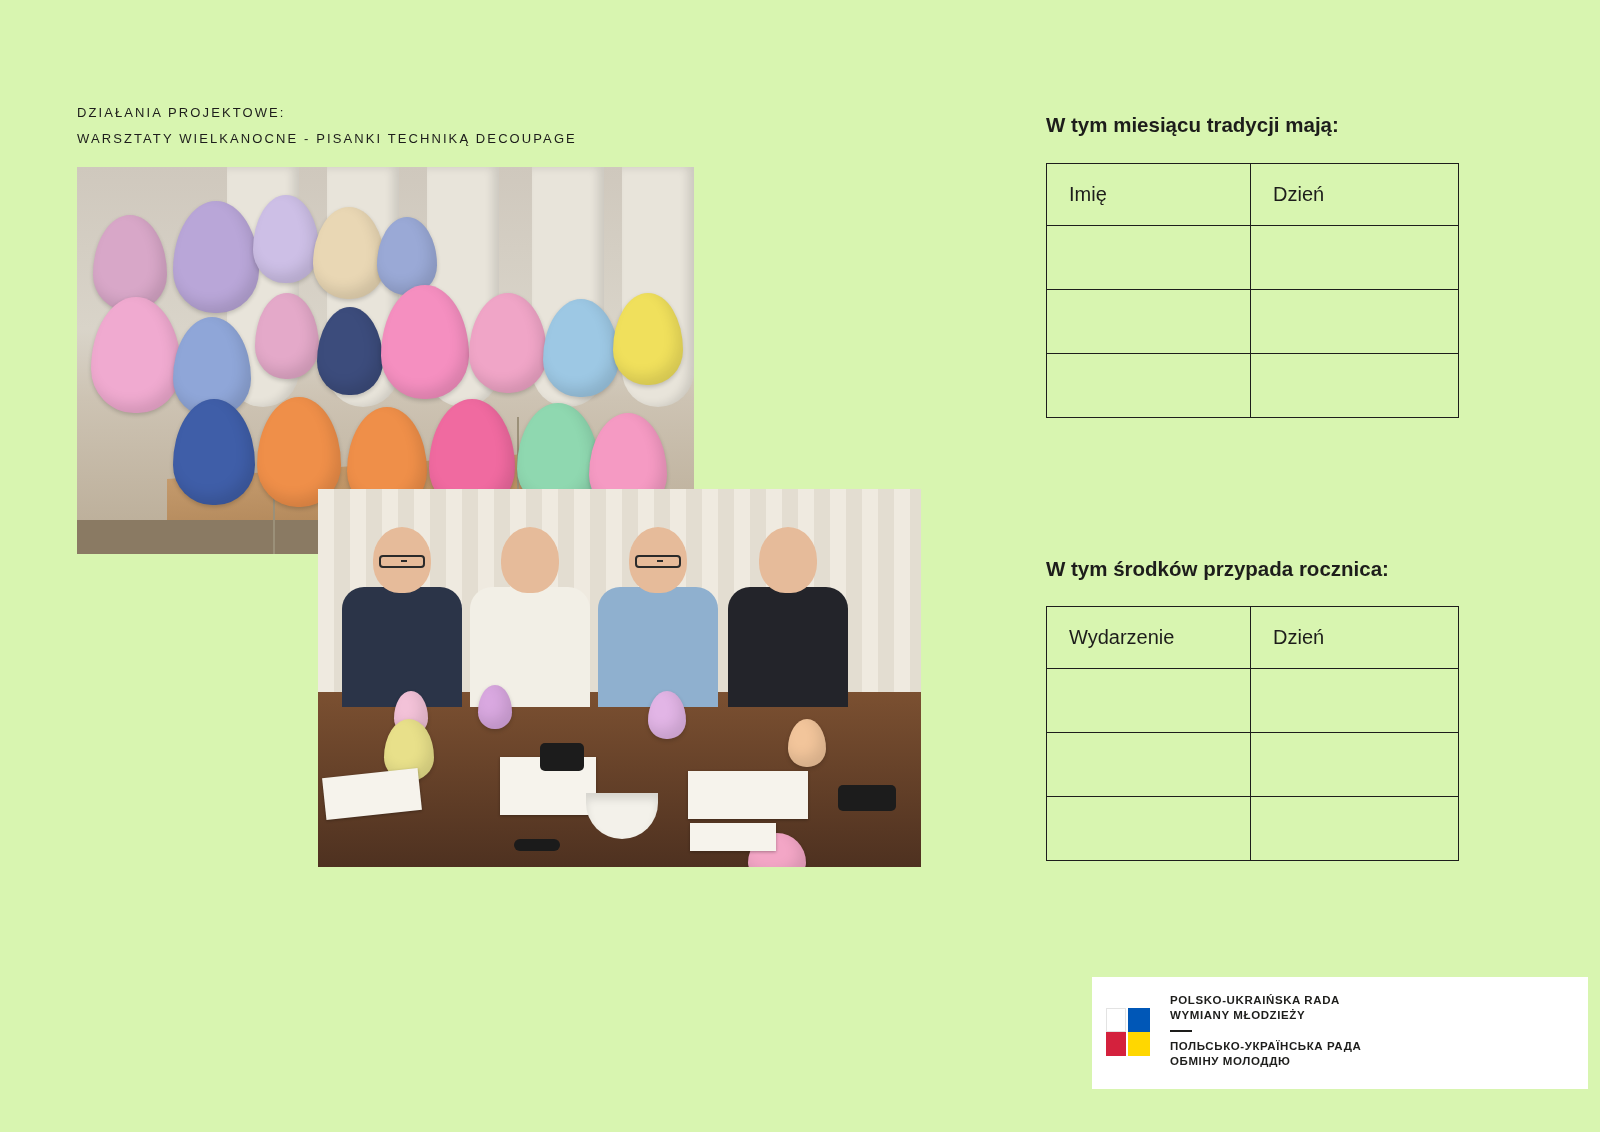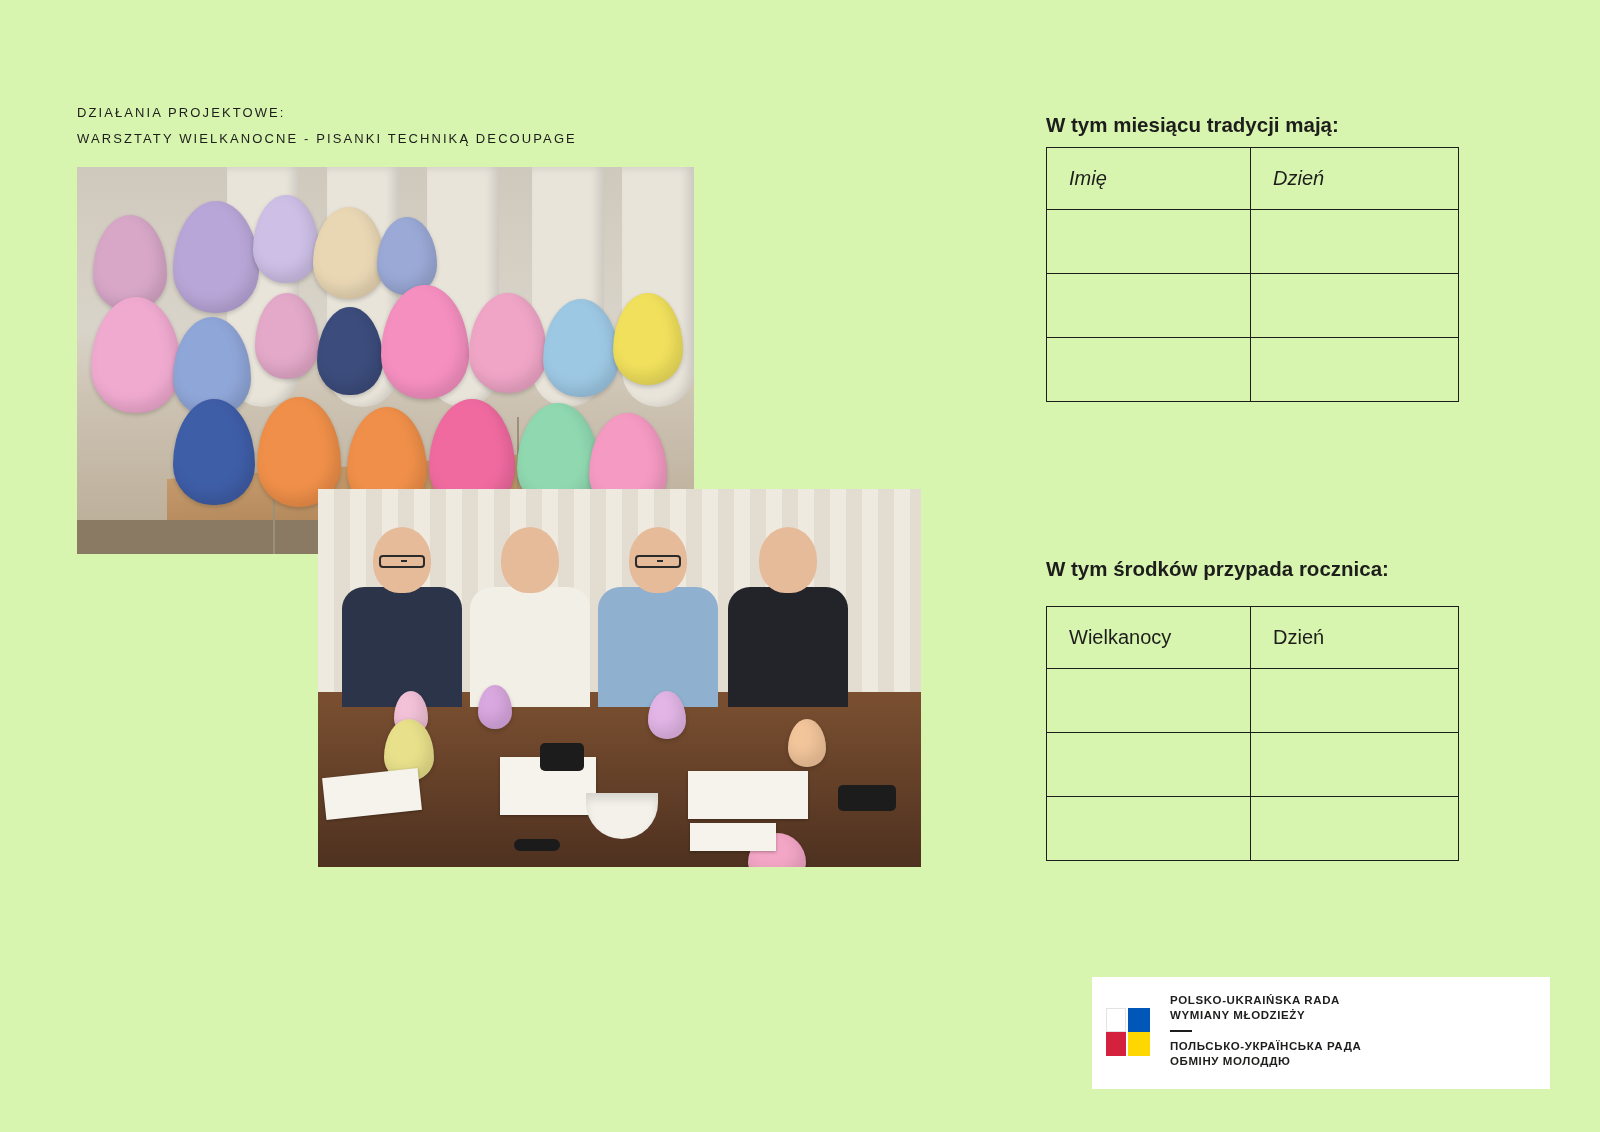--- a/index.html
+++ b/index.html
@@ -131,30 +131,30 @@
   }
   table.grid th {
     font-weight: 400;
     font-size: 20px;
     text-align: left;
     padding: 12px 0 12px 22px;
     height: 62px;
     color: #1d1d1b;
   }
   table.grid td { height: 64px; }
-  #table-birthdays { left: 1046px; top: 147px; width: 412px; font-style: italic; }
+  #table-birthdays { left: 1046px; top: 163px; width: 412px; }
   #table-anniversary { left: 1046px; top: 606px; width: 412px; }
   .col-a { width: 204px; }
   .col-b { width: 208px; }
 
   
   #logo-bar {
     position: absolute;
     left: 1092px; top: 977px;
-    width: 458px; height: 112px;
+    width: 496px; height: 112px;
     background: #ffffff;
     display: flex;
     align-items: stretch;
   }
   .flagblock { width: 74px; display:flex; align-items:center; justify-content:center; }
   .flags { position:relative; width: 46px; height: 50px; }
   .flags .pl-w { position:absolute; left:0; top:0; width:20px; height:24px; background:#ffffff; border:1px solid #e3e3e3;}
   .flags .pl-r { position:absolute; left:0; top:24px; width:20px; height:24px; background:#d4213d; }
   .flags .ua-b { position:absolute; left:22px; top:0; width:22px; height:24px; background:#0057b7; }
   .flags .ua-y { position:absolute; left:22px; top:24px; width:22px; height:24px; background:#ffd700; }
@@ -309,21 +309,21 @@
 
 <div class="section-title" id="title-anniversary">W tym środków przypada rocznica:</div>
 
 <table class="grid" id="table-anniversary">
   <colgroup>
       <col class="col-a">
       <col class="col-b">
     </colgroup>
   <thead>
     <tr>
-      <th>Wielkanocy</th>
+      <th>Wydarzenie</th>
       <th>Dzień</th>
     </tr>
   </thead>
   <tbody>
     <tr>
       <td></td>
       <td></td>
     </tr>
     <tr>
       <td></td>

